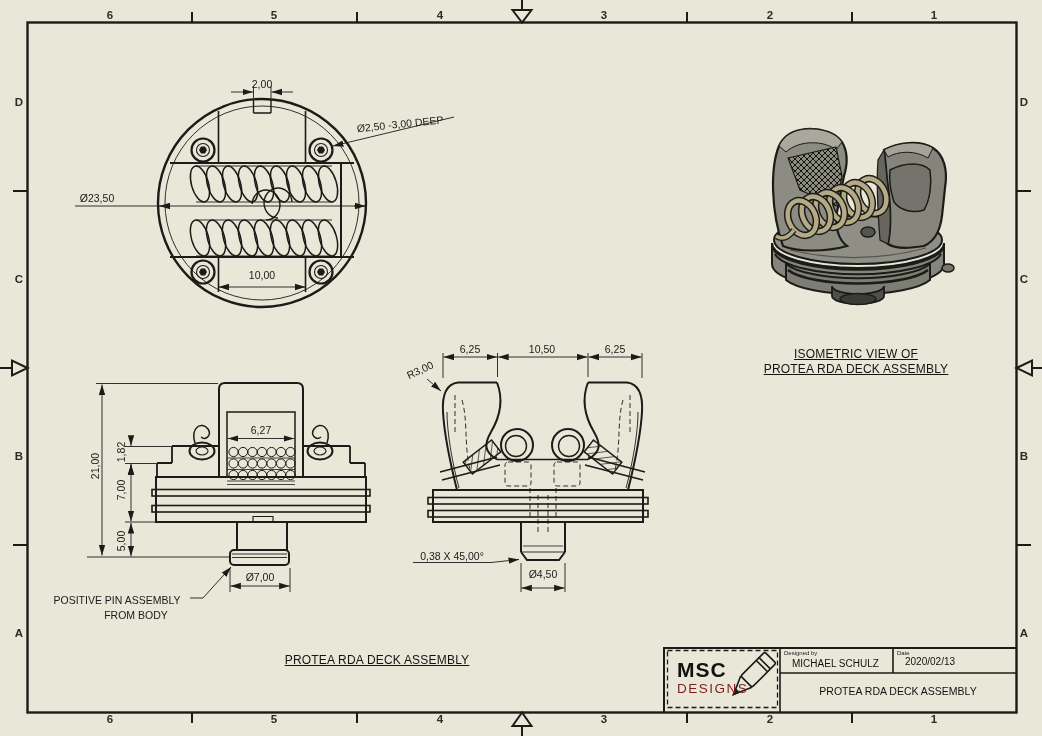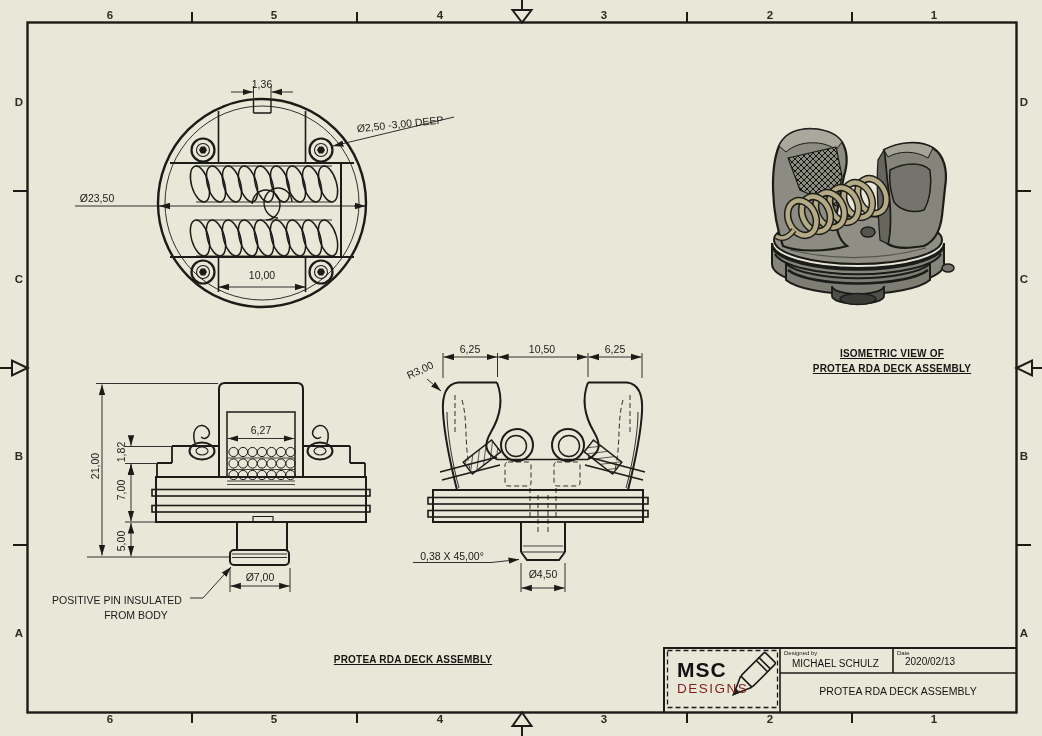--- a/index.html
+++ b/index.html
@@ -9,21 +9,21 @@
   }
   .sheet svg{position:absolute;left:0;top:0;}
   .t{
     position:absolute;font:10.5px "Liberation Sans",sans-serif;color:#1b1b18;
     white-space:nowrap;transform:translate(-50%,-50%);line-height:1;
   }
   .r90{transform:translate(-50%,-50%) rotate(-90deg);}
   .r5{transform:translate(-50%,-50%) rotate(-6deg);}
   .r25{transform:translate(-50%,-50%) rotate(-25deg);}
   .zone{font-size:11.5px;font-weight:700;color:#2c2c26;}
-  .cap{font-size:10px;font-weight:700;text-decoration:underline;letter-spacing:.2px;color:#141411;margin-left:36px;}
+  .cap{font-size:12px;font-weight:400;text-decoration:underline;letter-spacing:.2px;color:#141411;}
   .tb{transform:none;}
   .tb-label{font-size:6px;color:#1b1b18;}
   .tb-val{font-size:10px;color:#121210;margin-left:8px;}
   .tb-title{font-size:10.5px;color:#121210;}
   .logo-msc{font-size:21px;font-weight:700;letter-spacing:1px;color:#111;}
   .logo-designs{font-size:13.5px;letter-spacing:1.5px;color:#7f1d1d;}
 </style>
 </head>
 <body>
 
@@ -338,32 +338,32 @@
   <div class="t zone" style="left:934px;top:720px">1</div>
   <div class="t zone" style="left:19px;top:103px">D</div>
   <div class="t zone" style="left:19px;top:280px">C</div>
   <div class="t zone" style="left:19px;top:457px">B</div>
   <div class="t zone" style="left:19px;top:634px">A</div>
   <div class="t zone" style="left:1024px;top:103px">D</div>
   <div class="t zone" style="left:1024px;top:280px">C</div>
   <div class="t zone" style="left:1024px;top:457px">B</div>
   <div class="t zone" style="left:1024px;top:634px">A</div>
 
-  <div class="t" style="left:262px;top:84px">1,36</div>
+  <div class="t" style="left:262px;top:84px">2,00</div>
   <div class="t r5" style="left:400px;top:124px">Ø2,50 -3,00 DEEP</div>
   <div class="t" style="left:97px;top:198px">Ø23,50</div>
   <div class="t" style="left:262px;top:275px">10,00</div>
 
   <div class="t" style="left:261px;top:430px">6,27</div>
   <div class="t r90" style="left:95px;top:466px">21,00</div>
   <div class="t r90" style="left:121px;top:452px">1,82</div>
   <div class="t r90" style="left:121px;top:490px">7,00</div>
   <div class="t r90" style="left:121px;top:541px">5,00</div>
   <div class="t" style="left:260px;top:577px">Ø7,00</div>
-  <div class="t" style="left:117px;top:600px">POSITIVE PIN INSULATED</div>
+  <div class="t" style="left:117px;top:600px">POSITIVE PIN ASSEMBLY</div>
   <div class="t" style="left:136px;top:615px">FROM BODY</div>
 
   <div class="t" style="left:470px;top:349px">6,25</div>
   <div class="t" style="left:542px;top:349px">10,50</div>
   <div class="t" style="left:615px;top:349px">6,25</div>
   <div class="t r25" style="left:420px;top:370px">R3,00</div>
   <div class="t" style="left:452px;top:556px">0,38 X 45,00°</div>
   <div class="t" style="left:543px;top:574px">Ø4,50</div>
 
   <div class="t cap" style="left:856px;top:354px">ISOMETRIC VIEW OF</div>

